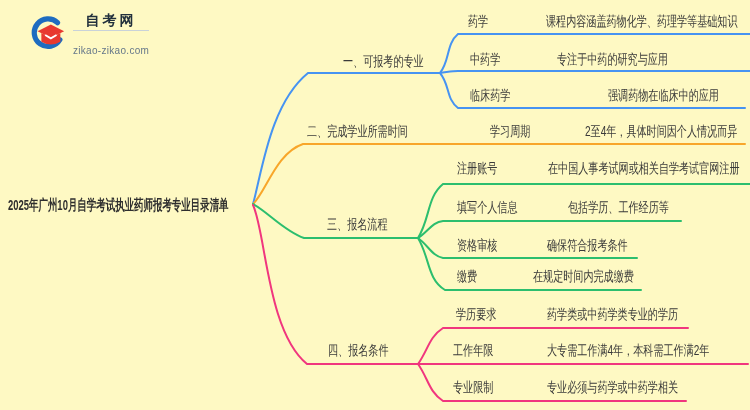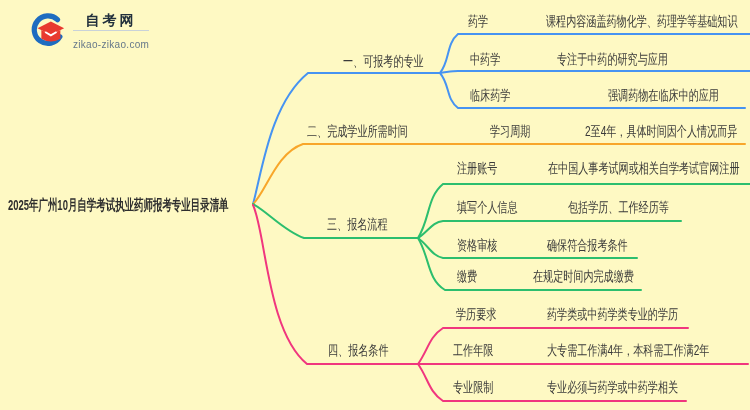--- a/index.html
+++ b/index.html
@@ -15,21 +15,21 @@
   }
   .root{
     font-size:15px;font-weight:700;line-height:19px;color:#2e2e2e;
     transform:scaleX(0.63);transform-origin:0 50%;
   }
   .logo{position:absolute;left:29px;top:12px;display:flex;align-items:center;z-index:3;}
   .logo-text{margin-left:6px;display:flex;flex-direction:column;align-items:center;}
   .logo-title{font-size:14px;font-weight:700;color:#22303c;letter-spacing:3px;line-height:16px;}
   .logo-domain{
     font-size:10px;color:#66788a;letter-spacing:.3px;line-height:12px;
-    border-top:1px solid #c9d2d9;padding-top:8px;margin-top:2px;
+    border-top:1px solid #c9d2d9;padding-top:14px;margin-top:2px;
   }
 </style>
 </head>
 <body>
 
 <div class="canvas">
 
   <svg class="wires" width="750" height="410" viewBox="0 0 750 410">
     <g fill="none" stroke-width="2" stroke-linecap="round">
 

